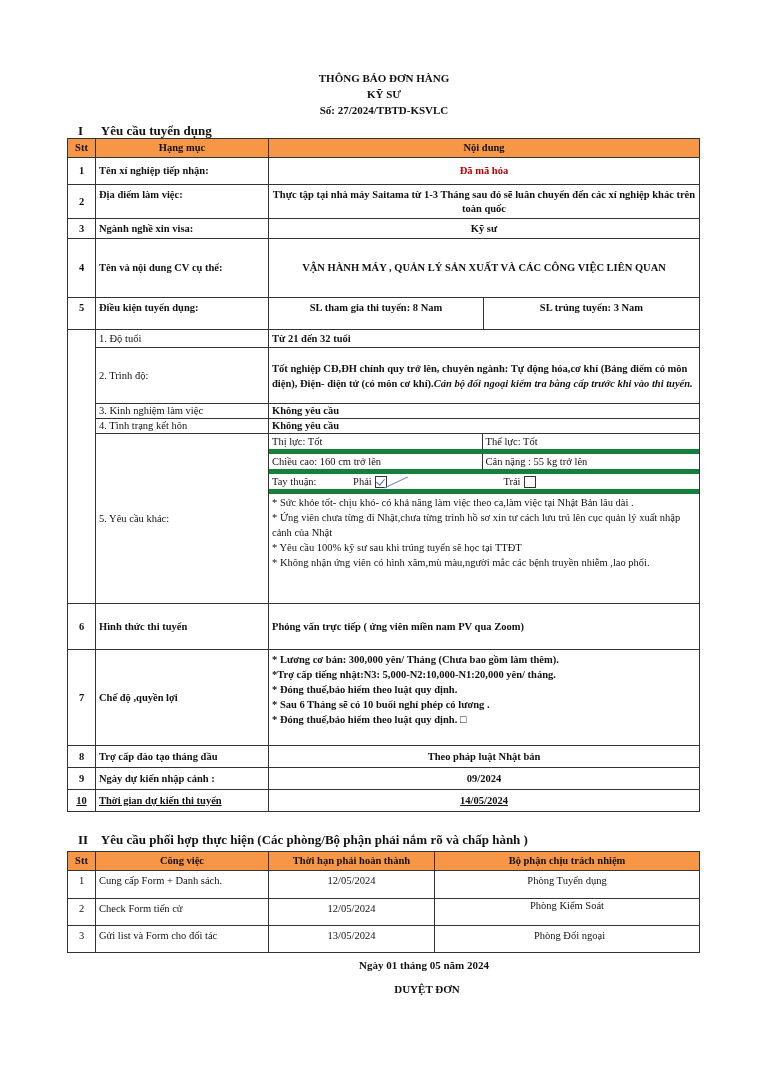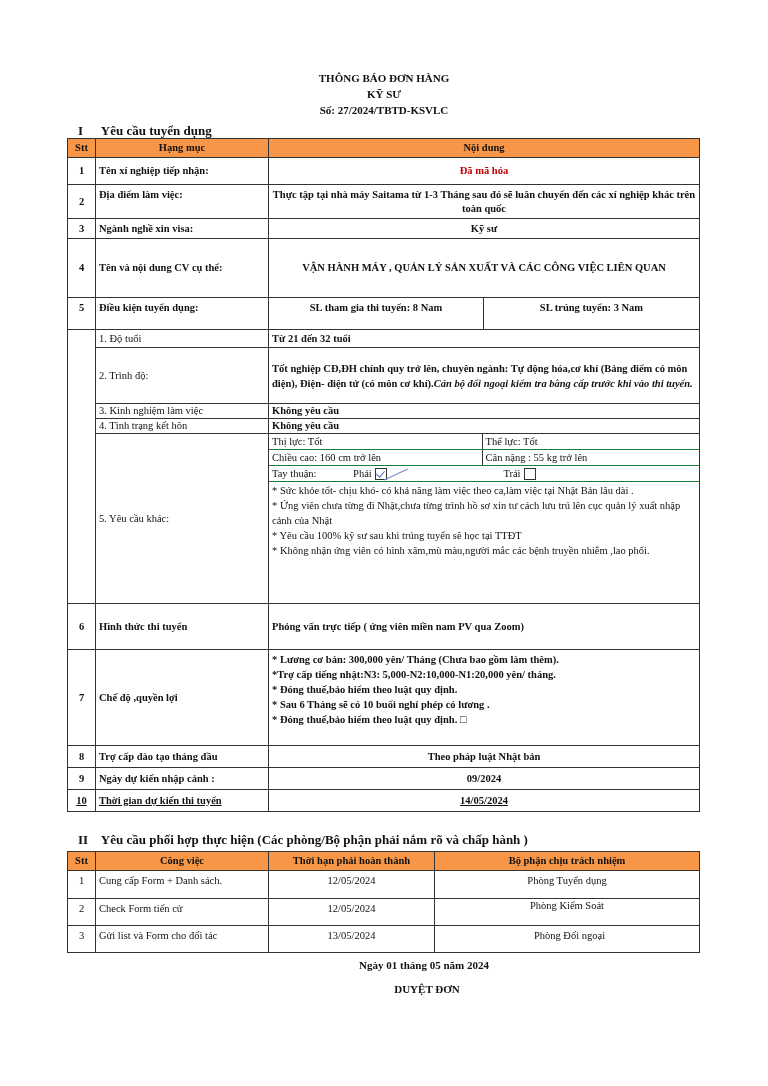--- a/index.html
+++ b/index.html
@@ -9,21 +9,21 @@
   .section-title { position: absolute; left: 78px; font-weight: bold; font-size: 13px; }
   .section-title .num { display: inline-block; width: 20px; }
   table { position: absolute; border-collapse: collapse; table-layout: fixed; }
   td, th { border: 1px solid #333; padding: 0 3px; vertical-align: middle; font-size: 10.5px; line-height: 14px; }
   th { background: #f79646; font-weight: bold; text-align: center; height: 18px; }
   .c { text-align: center; }
   .b { font-weight: bold; }
   .red { color: #c00000; }
   .stt { text-align: center; font-weight: bold; }
   .inner { width: 100%; border-collapse: collapse; position: static; }
-  .inner td { border: none; border-bottom: 1px solid #15803d; padding: 0 3px; height: 15px; font-weight: normal; margin-left: 28px; }
+  .inner td { border: none; border-bottom: 5px solid #15803d; padding: 0 3px; height: 15px; font-weight: normal; margin-left: 28px; }
   .inner td.rb { border-right: 1px solid #333; }
   .chk { display: inline-block; width: 10px; height: 10px; border: 1px solid #333; vertical-align: middle; margin-left: 3px; position: relative; }
   .chk.on::after { content: ""; position: absolute; left: 2px; top: 0px; width: 4px; height: 7px; border-right: 1px solid #4a6fb5; border-bottom: 1px solid #4a6fb5; transform: rotate(40deg); }
   .tick-stroke { display:inline-block; width: 26px; height: 1px; background:#6f8fc8; transform: rotate(-25deg); vertical-align: middle; margin-left:-4px; }
   .footer { position: absolute; left: 0; width: 768px; text-align: center; font-weight: bold; font-size: 11px; }
   .line { display: block; }
 </style>
 </head>
 <body>
 

